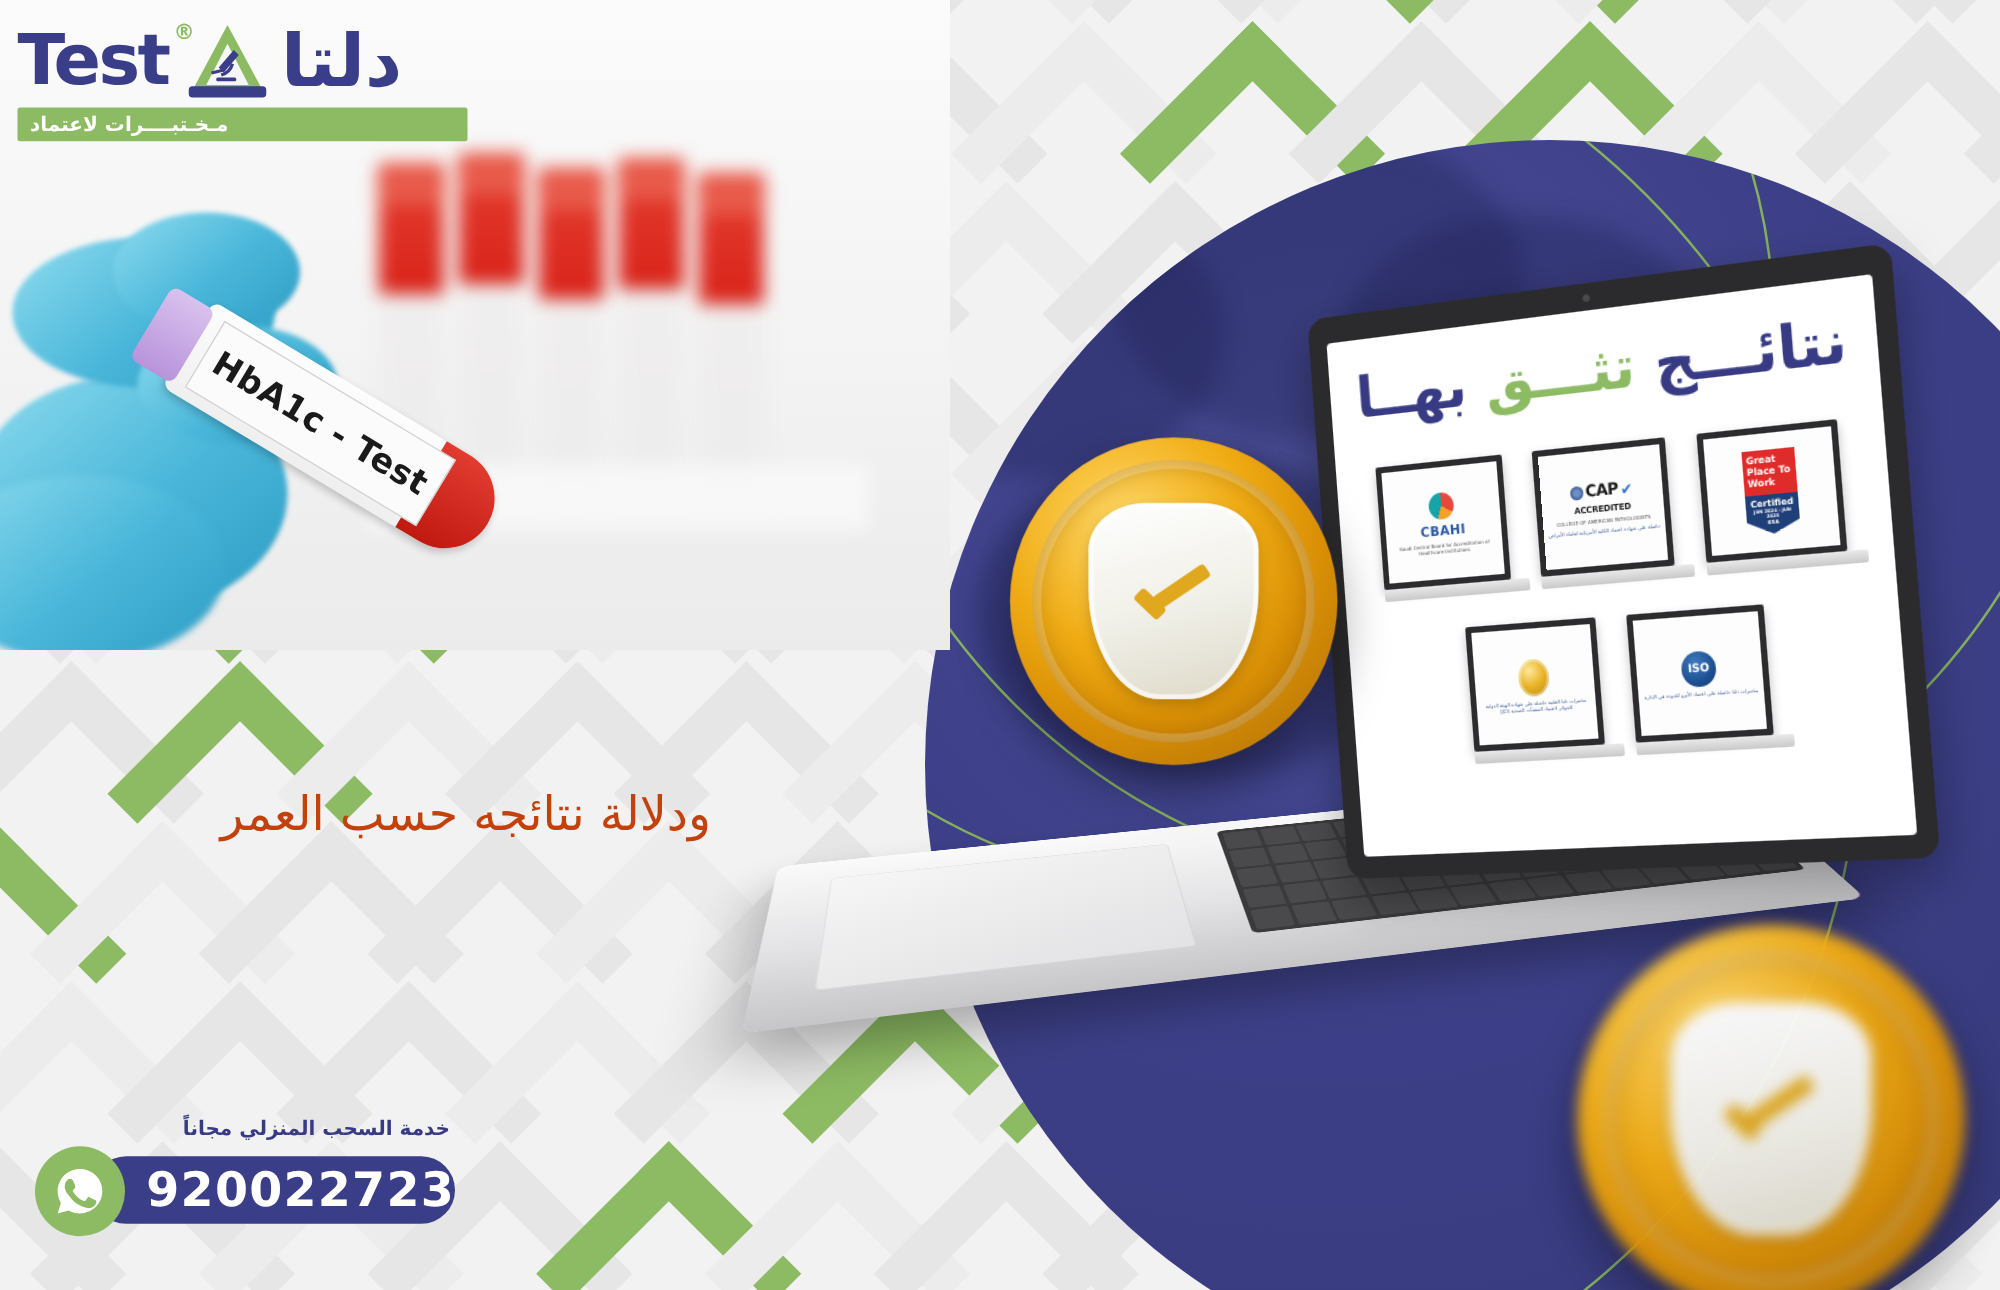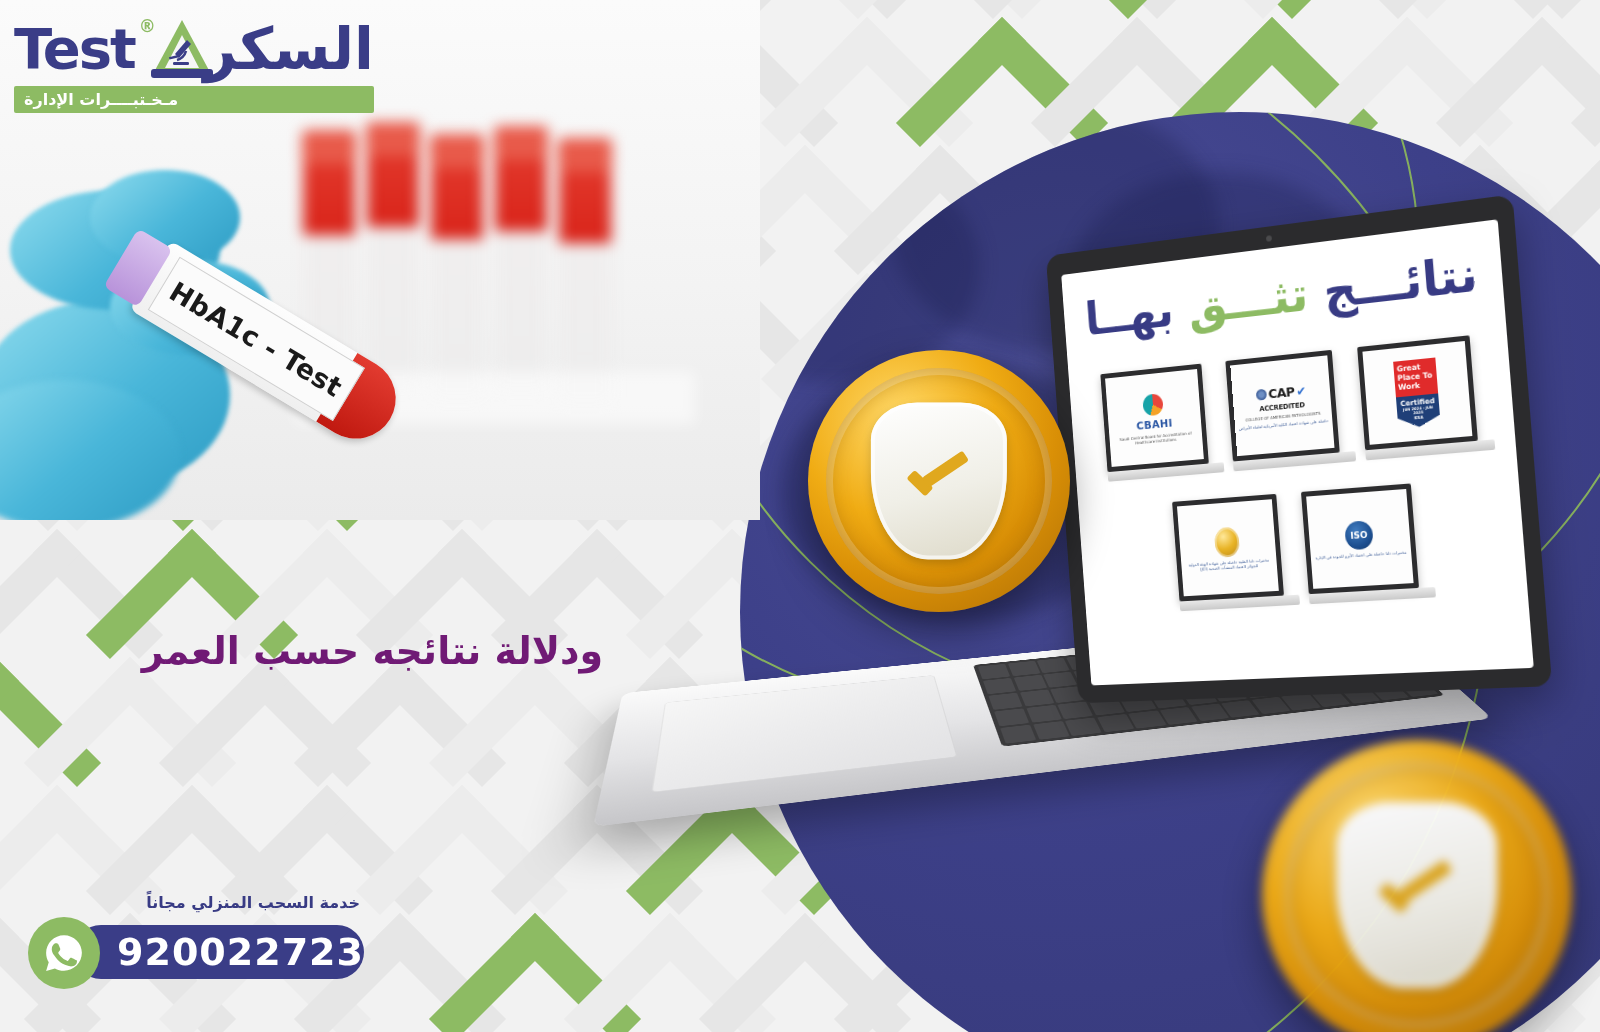--- a/index.html
+++ b/index.html
@@ -73,21 +73,21 @@
   .headline-band {
     position:absolute; left:0; top:525px; width:745px; height:85px;
     background:#8dbb63; display:flex; align-items:center; justify-content:flex-end;
     padding-right:22px;
   }
   .headline-band .txt { color:#ffffff; font-size:40px; font-weight:700;
                         direction:rtl; white-space:nowrap; letter-spacing:-.3px; }
 
   .headline-sub { position:absolute; left:0; top:612px; width:745px; height:78px;
                   display:flex; align-items:center; justify-content:center; }
-  .headline-sub .txt { color:#701a75; font-size:38px; font-weight:700;
+  .headline-sub .txt { color:#c2410c; font-size:38px; font-weight:400;
                        direction:rtl; white-space:nowrap; }
 
   
   .logo { position:absolute; left:14px; top:14px; width:360px; height:100px; }
   .logo-row { position:relative; height:70px; display:flex; align-items:center; }
   .logo-delta-en { font-size:56px; font-weight:800; color:#3a3d87;
                    letter-spacing:-2px; line-height:1; }
   .logo-mark { position:relative; width:74px; height:62px; margin:0 6px 0 10px; }
   .logo-tri { position:absolute; left:8px; top:2px; width:0; height:0;
               border-left:29px solid transparent; border-right:29px solid transparent;
@@ -399,24 +399,24 @@
         <div class="logo-tri"></div>
         <div class="logo-tri-in"></div>
         <svg class="logo-scope" viewBox="0 0 30 32">
           <path d="M20 2 L24 6 L12 20 L8 16 Z" fill="#3a3d87"></path>
           <path d="M10 22 q7 -2 9 -9" stroke="#3a3d87" stroke-width="2.6" fill="none"></path>
           <rect x="2" y="18" width="10" height="2.4" fill="#3a3d87" transform="rotate(-14 7 19)"></rect>
           <rect x="6" y="24" width="16" height="3" rx="1.2" fill="#3a3d87"></rect>
         </svg>
         <div class="logo-base"></div>
       </div>
-      <div class="logo-delta-ar">السكر</div>
+      <div class="logo-delta-ar">دلتا</div>
     </div>
     <div class="logo-band">
-      <div class="ar">مـخـتبــــرات الإدارة</div>
+      <div class="ar">مـخـتبــــرات لاعتماد</div>
     </div>
   </div>
 
   <div class="headline-sub">
     <div class="txt">ودلالة نتائجه حسب العمر</div>
   </div>
 
   <div class="laptop">
 
     <div class="base">

